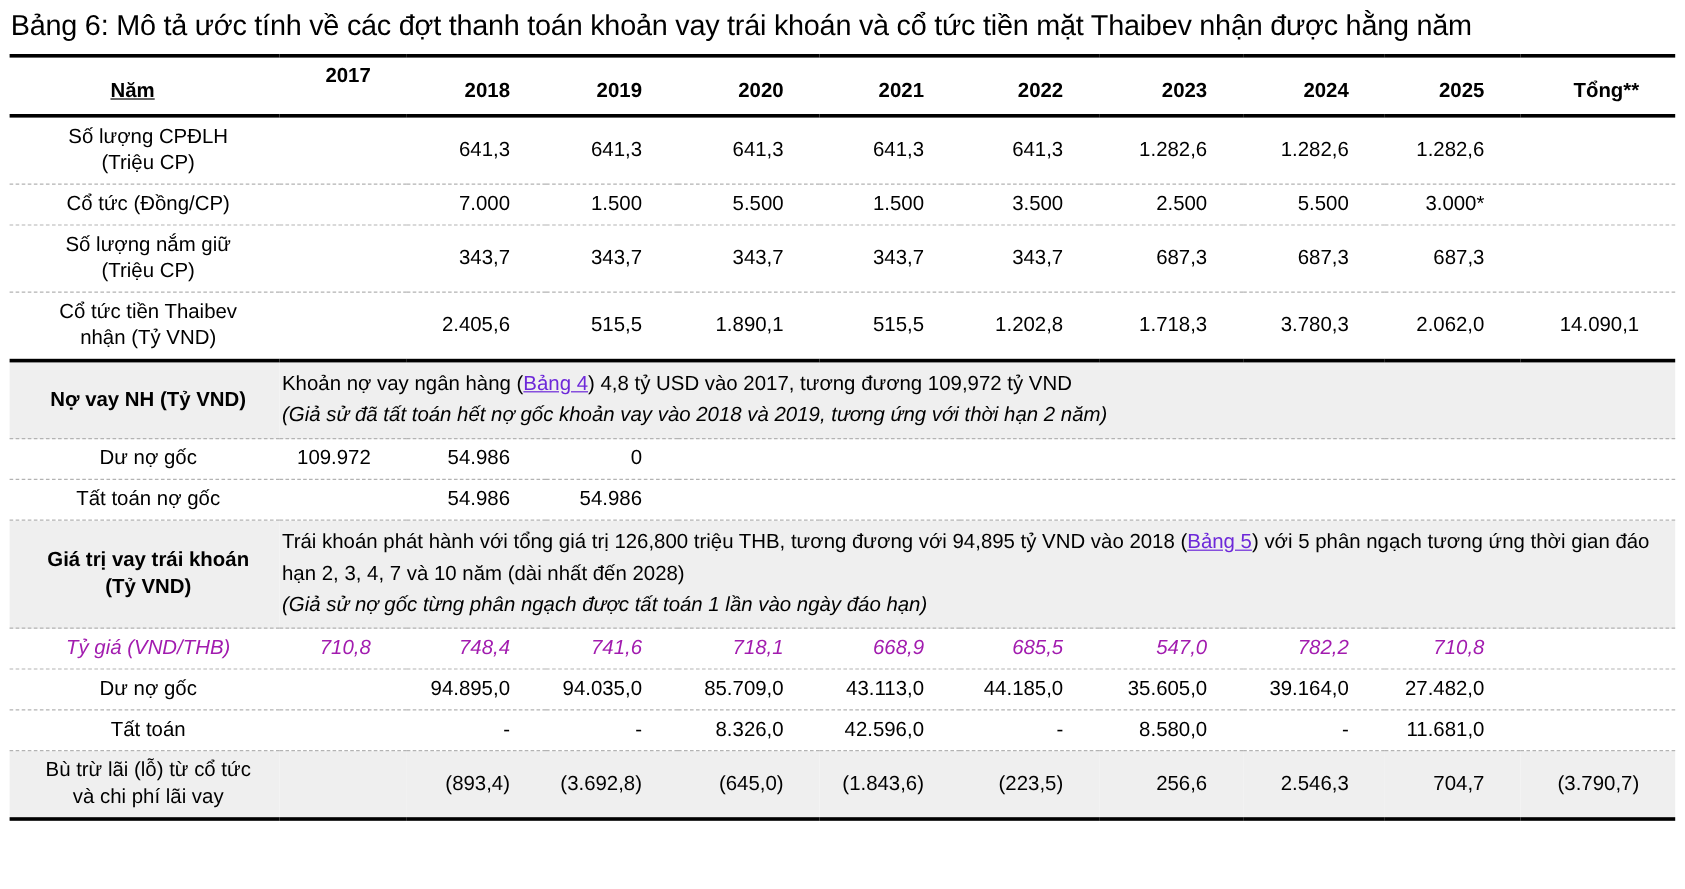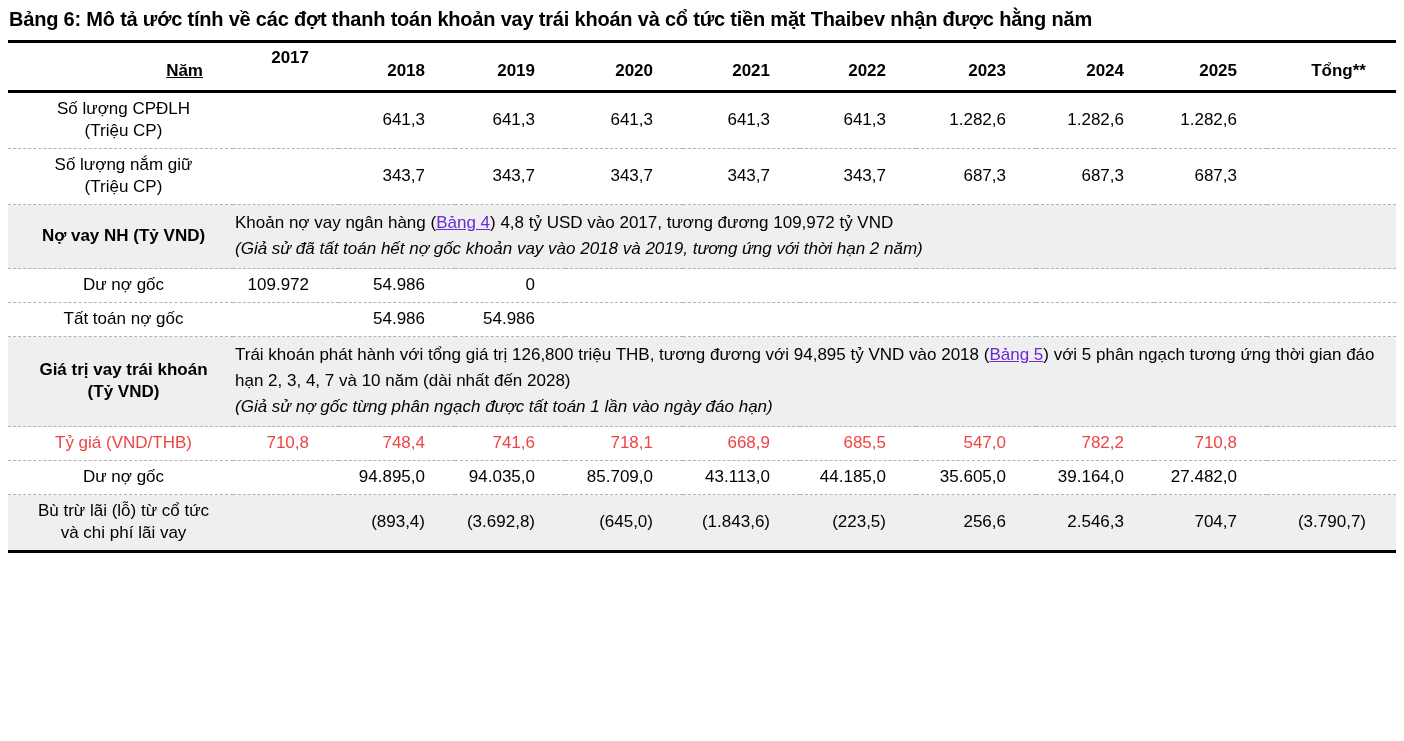--- a/index.html
+++ b/index.html
@@ -8,22 +8,22 @@
     background: #ffffff;
     width: 1404px;
     height: 741px;
     overflow: hidden;
     font-family: "Liberation Sans", sans-serif;
     color: #000;
   }
   .page { padding: 5px 8px 0 8px; }
 
   .table-title {
-    font-size: 20px;
-    font-weight: bold;
+    font-size: 24px;
+    font-weight: normal;
     padding: 3px 0 9px 1px;
     letter-spacing: -0.2px;
   }
 
   table.fin {
     width: 1388px;
     border-collapse: collapse;
     table-layout: fixed;
     border-top: 3px solid #000;
   }
@@ -31,21 +31,21 @@
   thead th {
     font-size: 17px;
     font-weight: bold;
     text-align: right;
     vertical-align: bottom;
     padding: 6px 30px 9px 0;
     border-bottom: 3px solid #000;
     height: 32px;
   }
   thead th.label-head {
-    text-align: right;
+    text-align: center;
     padding-left: 10px;
     vertical-align: bottom;
     text-decoration: underline;
   }
   thead th.raised { vertical-align: top; padding-top: 5px; }
 
   td {
     font-size: 17px;
     vertical-align: middle;
   }
@@ -64,21 +64,21 @@
 
   tr.section > td { background: #efefef; }
   tr.section td.label { font-weight: bold; }
   td.desc {
     text-align: left;
     padding: 5px 8px 6px 2px;
   }
   .desc-line { line-height: 26px; }
   .desc-line.italic { font-style: italic; }
 
-  tr.muted > td { color: #ef4444; }
+  tr.muted > td { color: #a21caf; font-style: italic; }
   tr.highlight > td { background: #efefef; }
 
   a.link {
     color: #6d28d9;
     text-decoration: underline;
     cursor: pointer;
   }
 </style>
 </head>
 <body>
@@ -128,33 +128,64 @@
           <td class="val">641,3</td>
           <td class="val">641,3</td>
           <td class="val">641,3</td>
           <td class="val">1.282,6</td>
           <td class="val">1.282,6</td>
           <td class="val">1.282,6</td>
           <td class="val"></td>
         </tr>
         <tr class="dashed">
           <td class="label">
+            <div>Cổ tức (Đồng/CP)</div>
+          </td>
+          <td class="val"></td>
+          <td class="val">7.000</td>
+          <td class="val">1.500</td>
+          <td class="val">5.500</td>
+          <td class="val">1.500</td>
+          <td class="val">3.500</td>
+          <td class="val">2.500</td>
+          <td class="val">5.500</td>
+          <td class="val">3.000*</td>
+          <td class="val"></td>
+        </tr>
+        <tr class="dashed">
+          <td class="label">
             <div>Số lượng nắm giữ</div>
             <div>(Triệu CP)</div>
           </td>
           <td class="val"></td>
           <td class="val">343,7</td>
           <td class="val">343,7</td>
           <td class="val">343,7</td>
           <td class="val">343,7</td>
           <td class="val">343,7</td>
           <td class="val">687,3</td>
           <td class="val">687,3</td>
           <td class="val">687,3</td>
           <td class="val"></td>
+        </tr>
+        <tr class="thick">
+          <td class="label">
+            <div>Cổ tức tiền Thaibev</div>
+            <div>nhận (Tỷ VND)</div>
+          </td>
+          <td class="val"></td>
+          <td class="val">2.405,6</td>
+          <td class="val">515,5</td>
+          <td class="val">1.890,1</td>
+          <td class="val">515,5</td>
+          <td class="val">1.202,8</td>
+          <td class="val">1.718,3</td>
+          <td class="val">3.780,3</td>
+          <td class="val">2.062,0</td>
+          <td class="val">14.090,1</td>
         </tr>
         <tr class="section dashed">
           <td class="label">
             <div>Nợ vay NH (Tỷ VND)</div>
           </td>
           <td colspan="10" class="desc">
             <div class="desc-line"><span>Khoản nợ vay ngân hàng (</span><a class="link" href="#">Bảng 4</a><span>) 4,8 tỷ USD vào 2017, tương đương 109,972 tỷ VND</span></div>
             <div class="desc-line italic"><span>(Giả sử đã tất toán hết nợ gốc khoản vay vào 2018 và 2019, tương ứng với thời hạn 2 năm)</span></div>
           </td>
         </tr>
@@ -221,20 +252,35 @@
           <td class="val">94.895,0</td>
           <td class="val">94.035,0</td>
           <td class="val">85.709,0</td>
           <td class="val">43.113,0</td>
           <td class="val">44.185,0</td>
           <td class="val">35.605,0</td>
           <td class="val">39.164,0</td>
           <td class="val">27.482,0</td>
           <td class="val"></td>
         </tr>
+        <tr class="dashed">
+          <td class="label">
+            <div>Tất toán</div>
+          </td>
+          <td class="val"></td>
+          <td class="val">-</td>
+          <td class="val">-</td>
+          <td class="val">8.326,0</td>
+          <td class="val">42.596,0</td>
+          <td class="val">-</td>
+          <td class="val">8.580,0</td>
+          <td class="val">-</td>
+          <td class="val">11.681,0</td>
+          <td class="val"></td>
+        </tr>
         <tr class="highlight thick">
           <td class="label">
             <div>Bù trừ lãi (lỗ) từ cổ tức</div>
             <div>và chi phí lãi vay</div>
           </td>
           <td class="val"></td>
           <td class="val">(893,4)</td>
           <td class="val">(3.692,8)</td>
           <td class="val">(645,0)</td>
           <td class="val">(1.843,6)</td>

